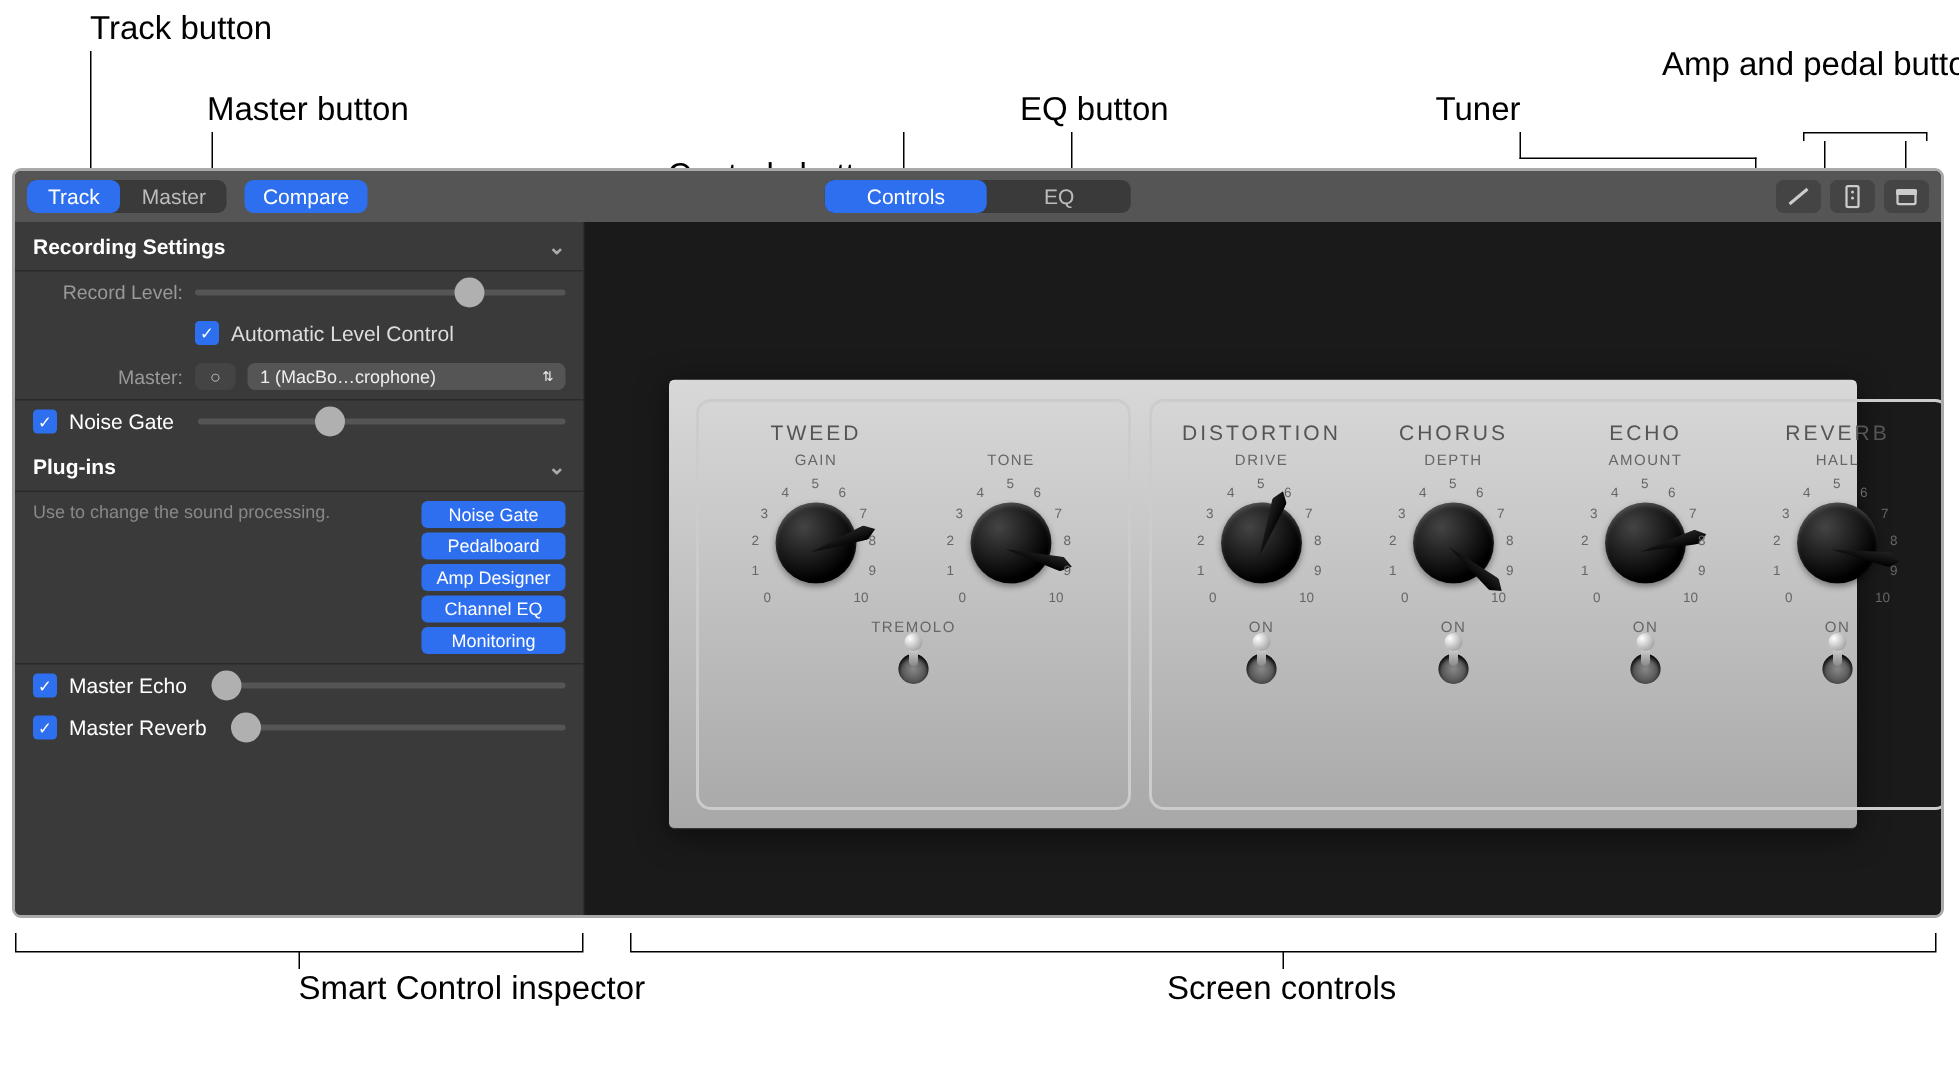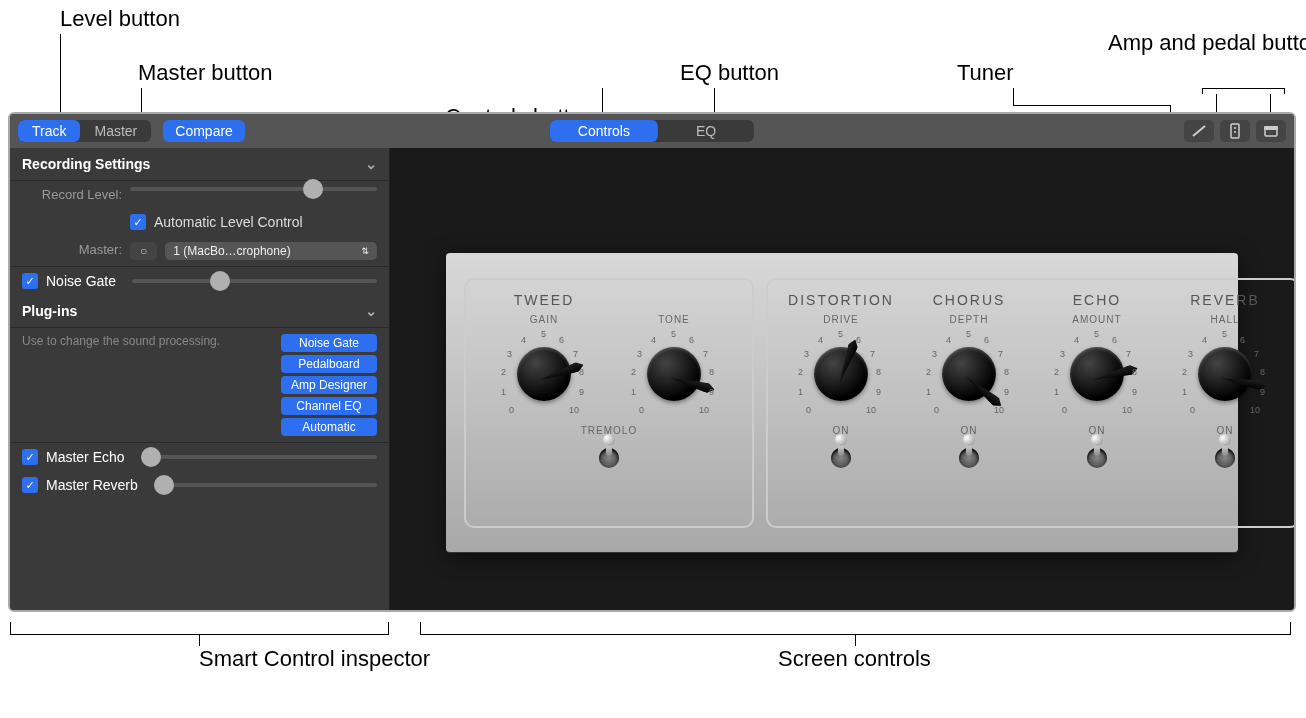--- a/index.html
+++ b/index.html
@@ -123,20 +123,21 @@
   color: #fff;
   display: flex;
   justify-content: space-between;
   align-items: center;
   border-bottom: 1px solid #2a2a2a;
 }
 .chev { font-size: 14px; color: #aaa; }
 
 .row {
   display: flex;
+  align-items: center;
   padding: 6px 12px;
   gap: 8px;
 }
 .row-label {
   width: 100px;
   text-align: right;
   color: #999;
   font-size: 13px;
 }
 .slider {
@@ -223,21 +224,21 @@
 }
 .amp-panel {
   width: 792px;
   height: 300px;
   background: linear-gradient(#d8d8d8, #a8a8a8);
   border-radius: 4px;
   border-top: 1px solid #fff8;
   border-bottom: 1px solid #333;
   display: flex;
   gap: 12px;
-  padding: 24px 18px;
+  padding: 12px 18px;
   box-shadow: 0 4px 20px #0008;
   position:relative;
   top: 24px;
 }
 .amp-section {
   border: 2px solid #ccc;
   border-radius: 10px;
   display: flex;
   gap: 18px;
   padding: 12px 18px;
@@ -327,21 +328,21 @@
   width: 12px;
   height: 12px;
   background: radial-gradient(circle at 30% 30%, #fff, #888);
   border-radius: 50%;
 }
 
 </style>
 </head>
 <body>
 
-<div class="callout" style="left:60px; top:6px;">Level button</div>
+<div class="callout" style="left:60px; top:6px;">Track button</div>
 <div class="callout-line" style="left:60px; top:34px; width:1px; height:78px;"></div>
 
 <div class="callout" style="left:138px; top:60px;">Master button</div>
 <div class="callout-line" style="left:141px; top:88px; width:1px; height:24px;"></div>
 
 <div class="callout" style="left:445px; top:60px;margin-top:44px;">Controls button</div>
 <div class="callout-line" style="left:602px; top:88px; width:1px; height:24px;"></div>
 
 <div class="callout" style="left:680px; top:60px;">EQ button</div>
 <div class="callout-line" style="left:714px; top:88px; width:1px; height:24px;"></div>
@@ -457,21 +458,21 @@
         <span class="chev">⌄</span>
       </div>
 
       <div class="row" style="align-items:flex-start;">
         <div class="help-text" style="flex:1;">Use to change the sound processing.</div>
         <div class="plugin-list">
           <div class="plugin-pill">Noise Gate</div>
           <div class="plugin-pill">Pedalboard</div>
           <div class="plugin-pill">Amp Designer</div>
           <div class="plugin-pill">Channel EQ</div>
-          <div class="plugin-pill">Automatic</div>
+          <div class="plugin-pill">Monitoring</div>
         </div>
       </div>
 
       <div class="check-row">
         <div class="checkbox">✓</div>
         <span style="color:#fff;font-weight:500;">Master Echo</span>
         <div class="slider" style="flex:1;margin-left:8px;">
           <div class="slider-thumb" style="left:0%;"></div>
         </div>
       </div>

